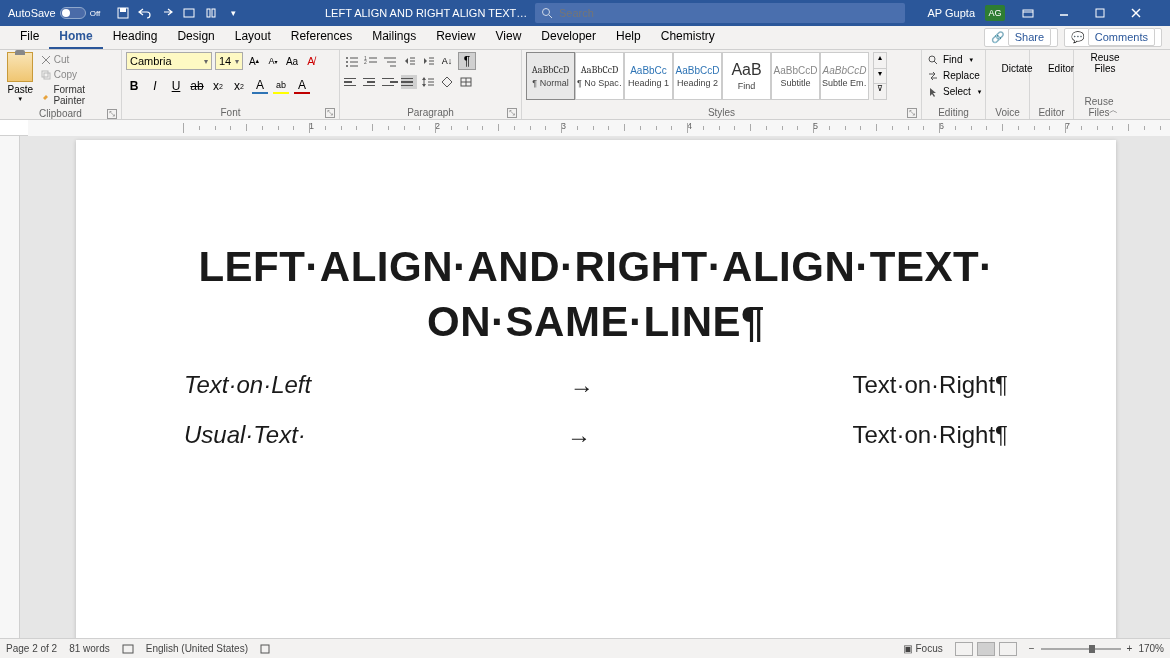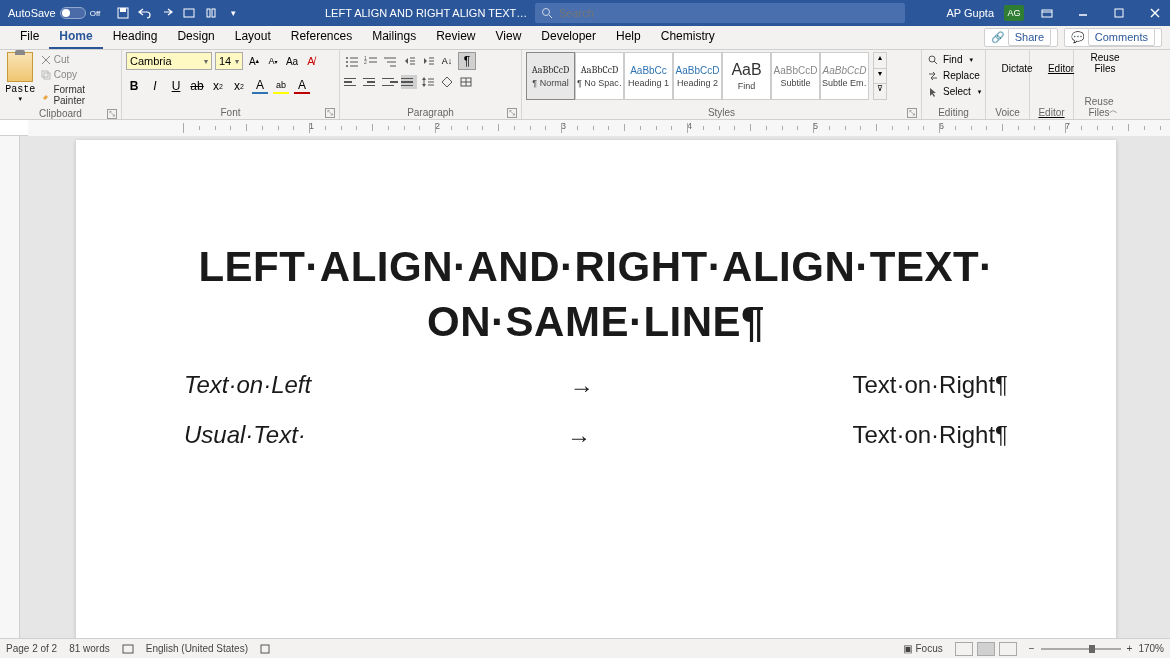--- a/index.html
+++ b/index.html
@@ -9,21 +9,21 @@
 .titlebar { height: 26px; background: #2b579a; color: #fff; display: flex; align-items: center; font-size: 11px; }
 .titlebar .left { display: flex; align-items: center; gap: 8px; padding-left: 8px; }
 .titlebar .autosave { display: flex; align-items: center; gap: 4px; }
 .titlebar .toggle { width: 26px; height: 12px; background: #4a6ba8; border: 1px solid #8fa8cc; border-radius: 7px; position: relative; }
 .titlebar .toggle::after { content: ""; position: absolute; left: 1px; top: 1px; width: 8px; height: 8px; background: #fff; border-radius: 50%; }
 .titlebar .qat { display: flex; gap: 8px; margin-left: 8px; align-items: center; }
 .titlebar .qat span { width: 14px; height: 14px; display: inline-flex; align-items: center; justify-content: center; cursor: pointer; }
 .titlebar .docname { position: absolute; left: 50%; transform: translateX(-260px); }
 .titlebar .searchbox { position: absolute; left: 50%; transform: translateX(-50px); width: 370px; height: 20px; background: #4a6fae; border-radius: 2px; display: flex; align-items: center; padding: 0 6px; gap: 6px; }
 .titlebar .searchbox input { background: transparent; border: none; color: #cfd9e8; font-size: 11px; flex: 1; outline: none; }
-.titlebar .right { margin-left: auto; display: flex; align-items: center; gap: 10px; padding-right: 2px; }
+.titlebar .right { margin-left: auto; display: flex; align-items: center; gap: 10px; padding-right: 21px; }
 .titlebar .user-badge { background: #2e7d32; color: #fff; width: 20px; height: 16px; font-size: 9px; display: inline-flex; align-items: center; justify-content: center; border-radius: 2px; }
 .titlebar .winbtn { width: 26px; height: 20px; display: inline-flex; align-items: center; justify-content: center; cursor: pointer; }
 
 
 .tabs { height: 24px; background: #f3f2f1; display: flex; align-items: flex-end; font-size: 12px; padding-left: 10px; position: relative; border-bottom: 1px solid #d0d0d0; }
 .tabs .tab { padding: 4px 10px; color: #000000; cursor: pointer; }
 .tabs .tab.active { color: #2b579a; border-bottom: 2px solid #2b579a; font-weight: 600; }
 .tabs .right-btns { position: absolute; right: 8px; top: 2px; display: flex; gap: 6px; }
 .tabs .right-btns span { color: #2b579a; font-size: 11px; padding: 2px 6px; border: 1px solid #d0d0d0; border-radius: 2px; cursor: pointer; background: #fff; }
 
@@ -208,21 +208,21 @@
     <span>💬 <span>Comments</span></span>
   </div>
 </div>
 
 <div class="ribbon">
 
   <div class="group" style="width:122px;">
     <div class="group-body">
       <div class="clip-main">
         <div class="clip-icon"></div>
-        <span style="font-size:10px;margin-top:2px;font-family:Liberation Mono, monospace;">Paste</span>
+        <span style="font-size:10px;margin-top:2px;">Paste</span>
         <span style="font-size:7px;">▾</span>
       </div>
       <div class="clip-sub">
         <span>
             <svg width="10" height="10">
               <line x1="1" y1="1" x2="9" y2="9" stroke="#888"></line>
               <line x1="9" y1="1" x2="1" y2="9" stroke="#888"></line>
             </svg>
             <span>Cut</span>
           </span>
@@ -444,21 +444,21 @@
       <svg class="ic" viewBox="0 0 22 22">
             <rect x="8" y="2" width="6" height="10" rx="3" fill="#2e74b5"></rect>
             <path d="M5 10 A6 6 0 0 0 17 10 M11 16 V20" stroke="#2e74b5" fill="none" stroke-width="1.5"></path>
           </svg>
       <span class="lbl">Dictate</span>
     </div>
       </div>
     <div class="group-label"><span>Voice</span></div>
   </div>
 
-  <div class="group" style="width:44px;text-decoration:underline;">
+  <div class="group" style="width:44px;">
     <div class="group-body">
         <div class="tall-btn">
       <svg class="ic" viewBox="0 0 22 22">
             <path d="M3 19 L6 10 L14 2 L18 6 L10 14 Z" fill="none" stroke="#2e74b5" stroke-width="1.5"></path>
           </svg>
       <span class="lbl">Editor</span>
     </div>
       </div>
     <div class="group-label"><span>Editor</span></div>
   </div>

